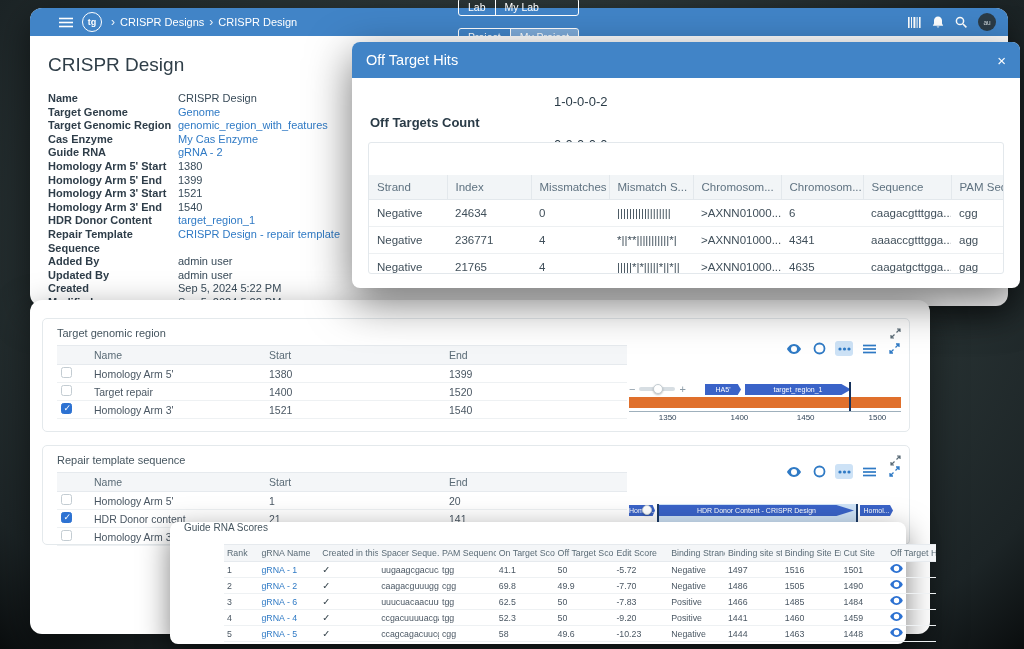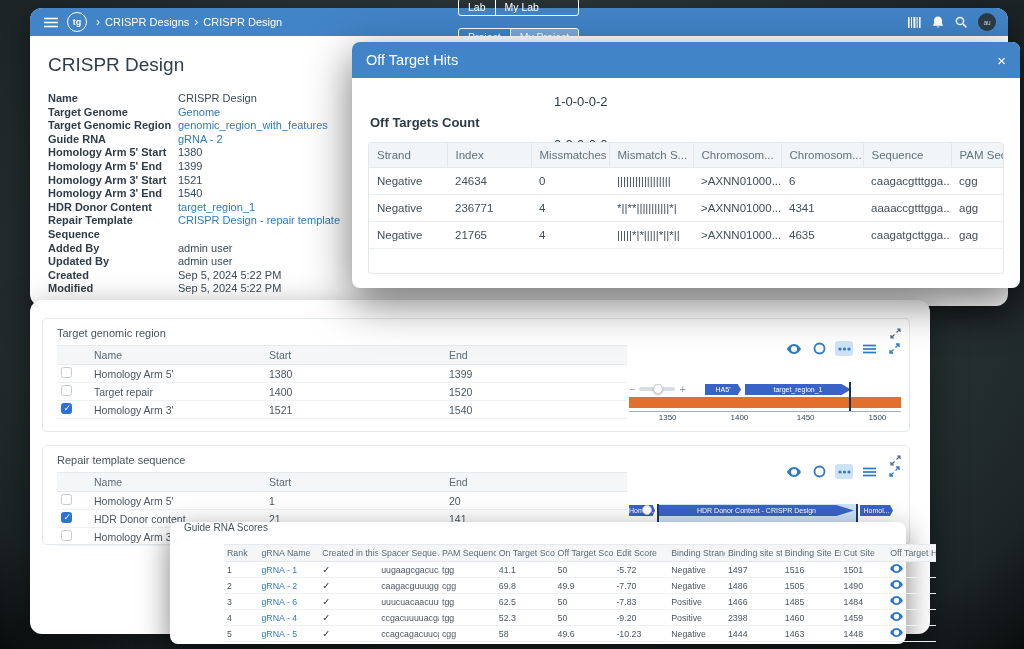--- a/index.html
+++ b/index.html
@@ -8,21 +8,21 @@
   .stage { position:absolute; inset:0; background:radial-gradient(ellipse at 50% 40%, #41504f 0%, #1c2426 85%, #0a0d0e 100%); }
 
   
   .main-window { position:absolute; left:30px; top:8px; width:978px; height:298px; background:#fff; border-radius:12px; box-shadow:0 10px 34px rgba(0,0,0,.55); }
   .lower-sheet { position:absolute; left:30px; top:300px; width:900px; height:334px; background:#fff; border-radius:12px; box-shadow:0 12px 34px rgba(0,0,0,.5); }
   .modal { position:absolute; left:352px; top:42px; width:668px; height:246px; background:#fff; border-radius:8px; box-shadow:0 14px 44px rgba(0,0,0,.55); }
   .grna-sheet { position:absolute; left:170px; top:522px; width:736px; height:122px; background:#fff; border-radius:8px; box-shadow:0 10px 30px rgba(0,0,0,.5); }
 
   
   .navbar { position:absolute; left:0; top:0; right:0; height:28px; background:#4184c7; border-radius:12px 12px 0 0; display:flex; align-items:center; color:#fff; }
-  .nav-left { display:flex; align-items:center; gap:9px; padding-left:14px; }
+  .nav-left { display:flex; align-items:center; gap:9px; padding-left:29px; }
   .logo-circle { width:20px; height:20px; border:1.6px solid #fff; border-radius:50%; display:flex; align-items:center; justify-content:center; font-size:9px; font-weight:bold; }
   .crumbs { display:flex; align-items:center; gap:5px; font-size:11px; }
   .crumb-sep { opacity:.9; font-size:12px; }
   .nav-center { position:absolute; left:428px; display:flex; gap:12px;flex-direction:column; }
   .seg-group { display:flex; border:1px solid #fff; border-radius:3px; overflow:hidden; height:18px; font-size:10.5px; }
   .seg { padding:2px 9px; line-height:13px; border-right:1px solid #fff; cursor:pointer; }
   .seg:last-child { border-right:none; }
   .seg.active { background:rgba(255,255,255,.32); }
   .nav-right { position:absolute; right:12px; display:flex; align-items:center; gap:11px; }
   .nav-icon svg { display:block; }
@@ -36,21 +36,21 @@
   .d-value { color:#394b59; }
   .link { color:#2f7ac5; cursor:pointer; }
 
   
   .modal-header { height:36px; background:#4184c7; border-radius:8px 8px 0 0; display:flex; align-items:center; justify-content:space-between; padding:0 14px; color:#fff; font-size:14.5px; }
   .modal-close { font-size:15px; cursor:pointer; line-height:1; }
   .counts { position:absolute; left:18px; top:52px; }
   .count-row { display:flex; font-size:13px; margin-bottom:7px; color:#2a3b47; }
   .count-label { width:184px; font-weight:bold;margin-top:21px; }
   .modal-table-wrap { position:absolute; left:16px; right:16px; top:100px; height:132px; border:1px solid #e3e8ec; border-radius:3px; overflow:hidden; background:#fff; }
-  table.modal-table { border-collapse:collapse; table-layout:fixed; width:100%; font-size:11.5px; color:#404f5a; }
+  table.modal-table { border-collapse:collapse; table-layout:fixed; width:100%; font-size:11.5px; color:#404f5a;margin-top:32px; }
   table.modal-table th { background:#f2f5f7; font-weight:normal; color:#5f7280; text-align:left; padding:5px 8px; border-bottom:1px solid #e3e8ec; border-left:1px solid #e3e8ec; height:24px; overflow:hidden; white-space:nowrap; }
   table.modal-table th:first-child { border-left:none; }
   table.modal-table td { padding:7px 8px; border-bottom:1px solid #edf0f2; overflow:hidden; white-space:nowrap; height:27px; }
 
   
   .card { position:absolute; background:#fff; border:1px solid #e4e9ec; border-radius:5px; }
   .card-title { position:absolute; left:14px; top:8px; font-size:11px; color:#45555f; }
   .expand-corner { position:absolute; right:8px; top:6px; cursor:pointer; }
   .mini-table { position:absolute; left:14px; top:26px; width:570px; border-collapse:collapse; table-layout:fixed; font-size:10.5px; color:#4a5763; }
   .mini-table th { background:#f4f6f8; border-top:1px solid #e6eaee; border-bottom:1px solid #e6eaee; font-weight:normal; color:#5a6b76; text-align:left; padding:3px 4px; height:18px; }
@@ -150,20 +150,24 @@
           <span class="d-label">Name</span>
           <span class="d-value">CRISPR Design</span>
         </div>
       <div class="d-row">
           <span class="d-label">Target Genome</span>
           <span class="d-value link">Genome</span>
         </div>
       <div class="d-row">
           <span class="d-label">Target Genomic Region</span>
           <span class="d-value link">genomic_region_with_features</span>
+        </div>
+      <div class="d-row">
+          <span class="d-label">Cas Enzyme</span>
+          <span class="d-value link">My Cas Enzyme</span>
         </div>
       <div class="d-row">
           <span class="d-label">Guide RNA</span>
           <span class="d-value link">gRNA - 2</span>
         </div>
       <div class="d-row">
           <span class="d-label">Homology Arm 5' Start</span>
           <span class="d-value">1380</span>
         </div>
       <div class="d-row">
@@ -556,21 +560,21 @@
       <tr>
         <td>4</td>
             <td><span class="link">gRNA - 4</span></td>
             <td><span class="check-mark">✓</span></td>
             <td>ccgacuuuuacgaa...</td>
             <td>tgg</td>
             <td>52.3</td>
             <td>50</td>
             <td>-9.20</td>
             <td>Positive</td>
-            <td>2398</td>
+            <td>1441</td>
             <td>1460</td>
             <td>1459</td>
         <td><span class="eye-btn"><svg width="13" height="9" viewBox="0 0 14 10" fill="#2d72d2">
                   <path d="M7 0C3.5 0 .8 3.2 0 5c.8 1.8 3.5 5 7 5s6.2-3.2 7-5C13.2 3.2 10.5 0 7 0zm0 8a3 3 0 1 1 0-6 3 3 0 0 1 0 6z"></path>
                 </svg></span></td>
       </tr>
       <tr>
         <td>5</td>
             <td><span class="link">gRNA - 5</span></td>
             <td><span class="check-mark">✓</span></td>

